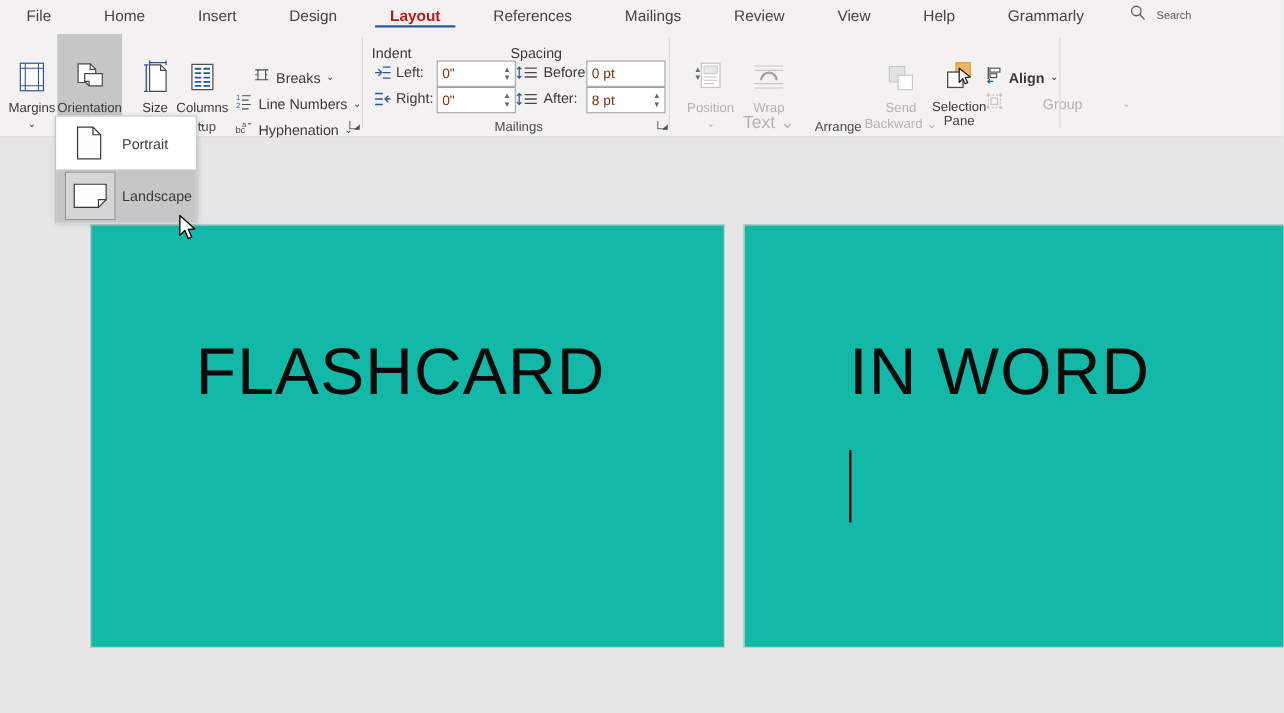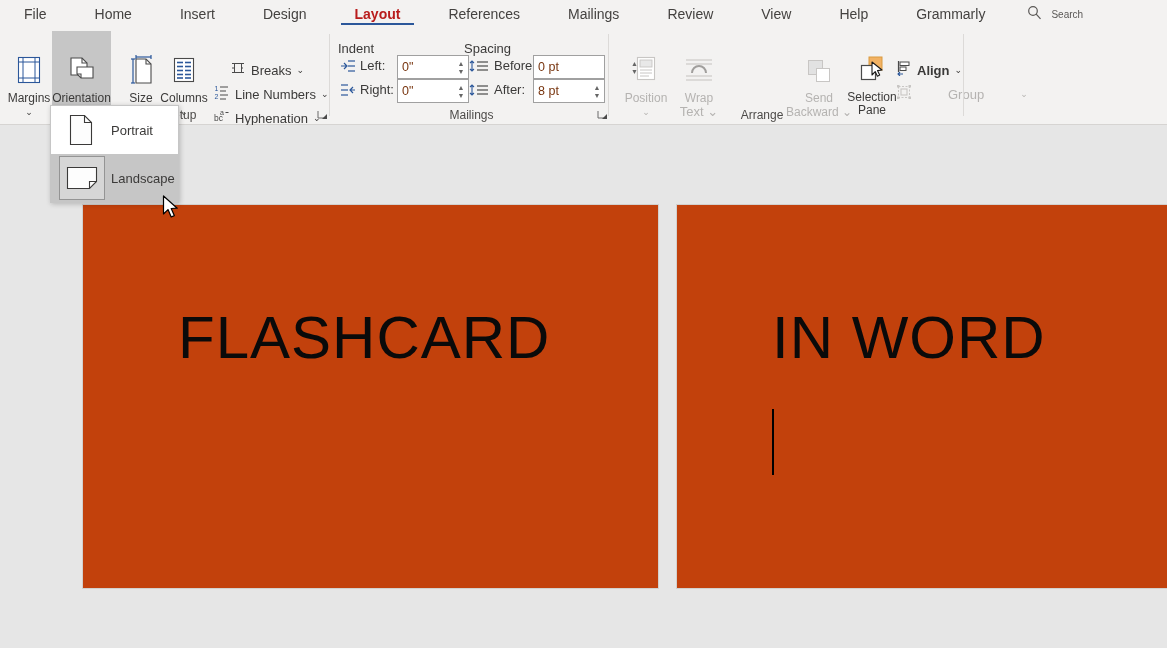--- a/index.html
+++ b/index.html
@@ -237,21 +237,21 @@
     position: absolute;
     left: 0; top: 125px;
     width: 1167px;
     height: 523px;
     background: #e6e6e6;
     overflow: hidden;
   }
   .page {
     position: absolute;
     top: 79px;
-    background: #c2410c;
+    background: #14b8a6;
     border: 1px solid #d2d0ce;
   }
   #page1 { left: 82px; width: 575px; height: 383px; }
   #page2 { left: 676px; width: 575px; height: 383px; }
   .page-text {
     position: absolute;
     left: 95px;
     top: 98px;
     font-family: "Liberation Sans", sans-serif;
     font-size: 60px;
@@ -543,21 +543,21 @@
           <g stroke="#c8c6c4" stroke-width="1.1">
             <line x1="3" y1="6" x2="29" y2="6"></line>
             <line x1="3" y1="10" x2="29" y2="10"></line>
             <line x1="3" y1="22" x2="29" y2="22"></line>
             <line x1="3" y1="26" x2="29" y2="26"></line>
           </g>
           <path d="M9 19 a7 7 0 0 1 14 0" fill="none" stroke="#a19f9d" stroke-width="2"></path>
         </svg>
       </span>
       <span class="lbl">Wrap</span>
-      <span class="chev" style="font-size:13px;color:#b5b3b1;">
+      <span class="chev" style="font-size:16px;color:#b5b3b1;">
         <span>Text</span>
         <span>⌄</span>
       </span>
     </div>
 
 
     <div class="bigbtn" style="left:228px; width:64px;">
       <span class="ic">
         <svg width="34" height="32" viewBox="0 0 34 32">
           <rect x="14" y="4" width="13" height="13" fill="#f2b263" stroke="#d99a40" stroke-width="1"></rect>

